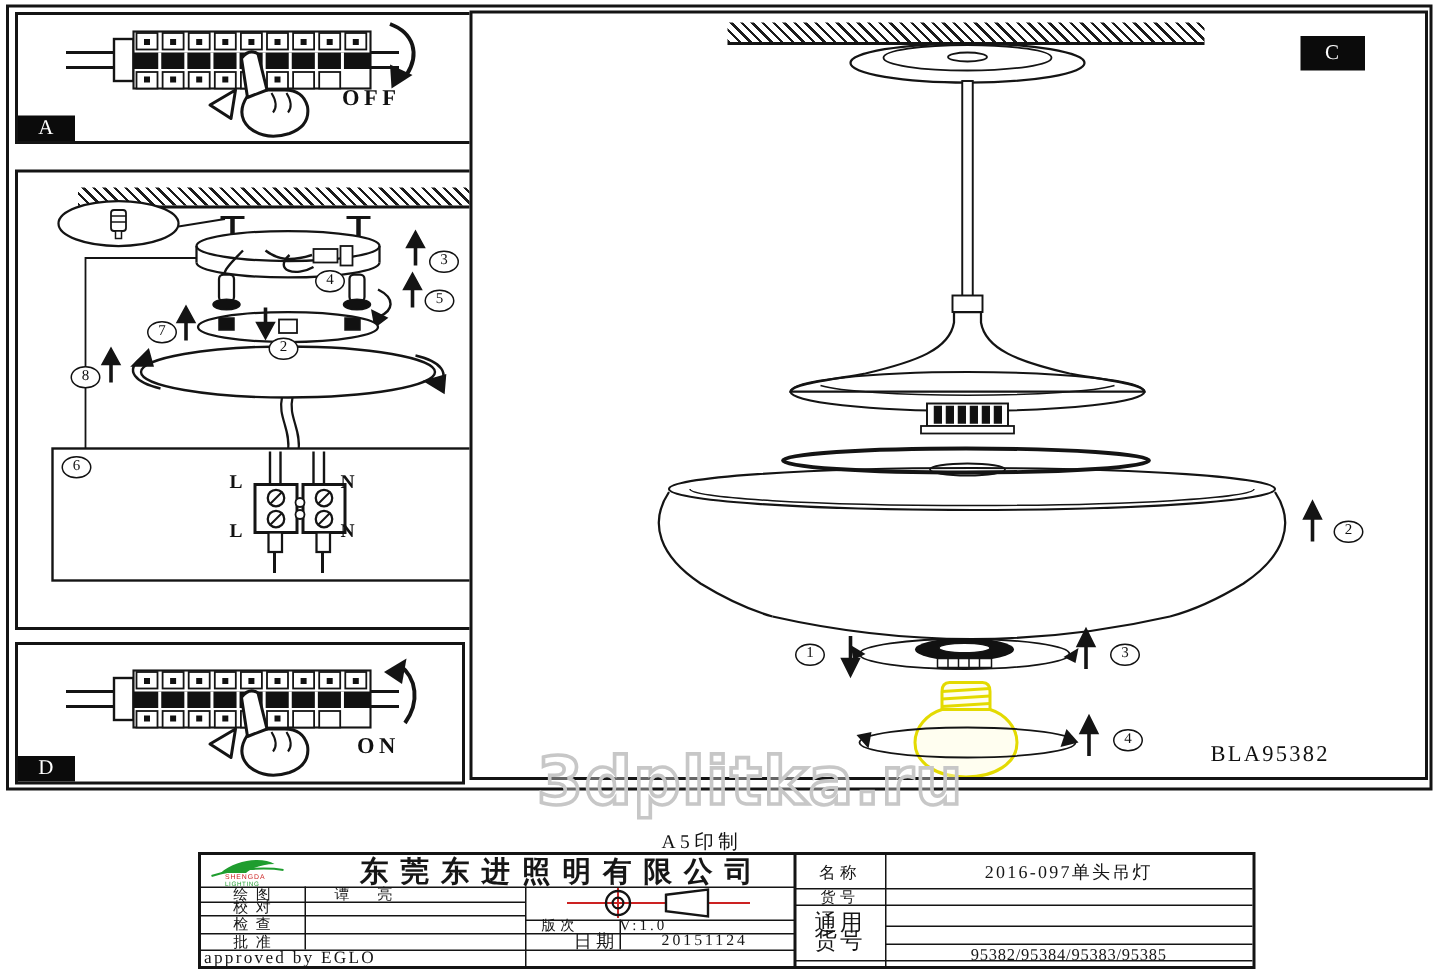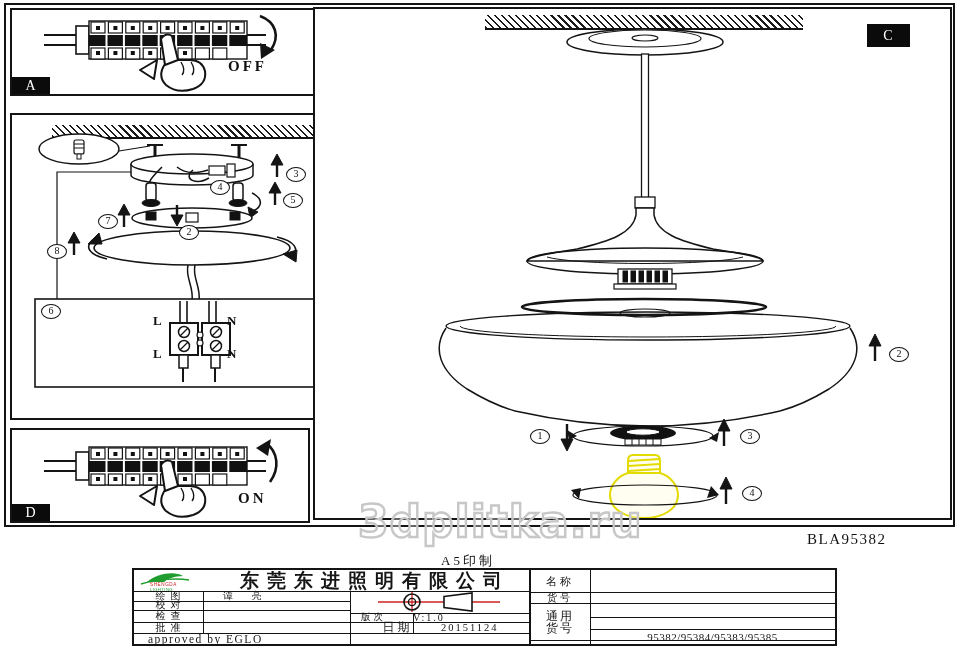--- a/index.html
+++ b/index.html
@@ -369,21 +369,21 @@
         <line x1="409" y1="437" x2="409" y2="419" stroke-width="2.4"></line>
           <polygon points="403,422 415,422 409,410" fill="#141414"></polygon>
         <line x1="411" y1="495" x2="411" y2="477" stroke-width="2.4"></line>
           <polygon points="405,480 417,480 411,468" fill="#141414"></polygon>
       </g>
     </svg>
     <span class="co" style="left:574px;top:338px;">2</span>
     <span class="co" style="left:215px;top:420px;">1</span>
     <span class="co" style="left:425px;top:420px;">3</span>
     <span class="co" style="left:427px;top:477px;">4</span>
-    <span class="model" style="left:492px;top:486px;margin-top:36px;">BLA95382</span>
+    <span class="model" style="left:492px;top:486px;">BLA95382</span>
     <div class="tag" style="left:552px;top:15px;width:43px;height:23px;">C</div>
   </div>
 
   <div class="watermark">3dplitka.ru</div>
   <div class="printnote">A5印制</div>
 
   <div class="tblock">
 
     <div class="vl" style="left:69px;top:21px;height:42px;"></div>
     <div class="vl" style="left:216px;top:21px;height:53px;"></div>
@@ -425,24 +425,25 @@
       <circle cx="38" cy="10" r="8" fill="none" stroke="#141414" stroke-width="1.6"></circle>
       <circle cx="38" cy="10" r="3.6" fill="none" stroke="#141414" stroke-width="1.4"></circle>
       <path d="M70,4.5 L98,1 L98,19 L70,15.5 Z" fill="#fff" stroke="#141414" stroke-width="1.6"></path>
     </svg>
 
     <div class="cell" style="left:208px;top:43px;width:63px;height:9px;font-size:9.5px;letter-spacing:3px;">版次</div>
     <div class="cell lft" style="left:279px;top:43px;width:117px;height:9px;font-size:10px;letter-spacing:2px;">V:1.0</div>
     <div class="cell" style="left:232px;top:52px;width:63px;height:11px;font-size:12px;letter-spacing:3px;">日期</div>
     <div class="cell lft" style="left:279px;top:52px;width:117px;height:11px;font-size:10.5px;letter-spacing:2px;padding-left:28px;">20151124</div>
 
-    <div class="cell lft" style="left:0;top:63px;width:216px;height:11px;font-size:11.5px;letter-spacing:1.5px;padding-left:14px;">approved by EGLO</div>
+    <div class="cell lft" style="left:0;top:63px;width:216px;height:11px;font-size:11.5px;letter-spacing:1.5px;padding-left:2px;">approved by EGLO</div>
 
     <div class="cell" style="left:396px;top:0;width:60px;height:22px;font-size:11px;letter-spacing:3px;">名称</div>
+    <div class="cell" style="left:456px;top:0;width:245px;height:22px;font-size:12px;letter-spacing:1.5px;">2016-097单头吊灯</div>
     <div class="cell" style="left:396px;top:22px;width:60px;height:11px;font-size:10px;letter-spacing:3px;">货号</div>
     <div class="cell" style="left:456px;top:22px;width:245px;height:11px;font-size:11px;letter-spacing:0.5px;margin-top:39px;">95382/95384/95383/95385</div>
-    <div class="cell" style="left:396px;top:33px;width:60px;height:37px;flex-direction:column;font-size:12px;letter-spacing:2px;line-height:12px;">
+    <div class="cell" style="left:396px;top:33px;width:60px;height:37px;flex-direction:column;font-size:15px;letter-spacing:2px;line-height:12px;">
       <span>通用</span>
       <span>货号</span>
     </div>
   </div>
 
 </div>
 
 </body></html>

